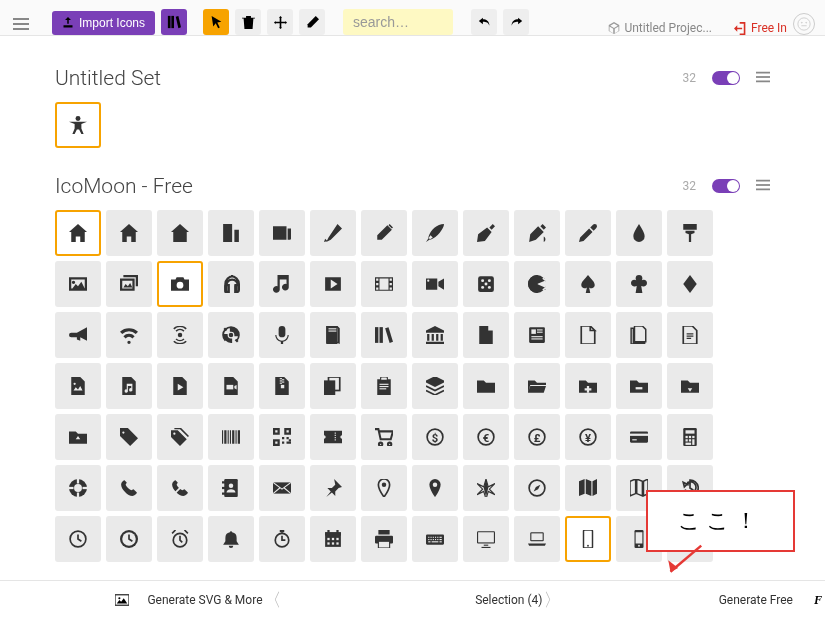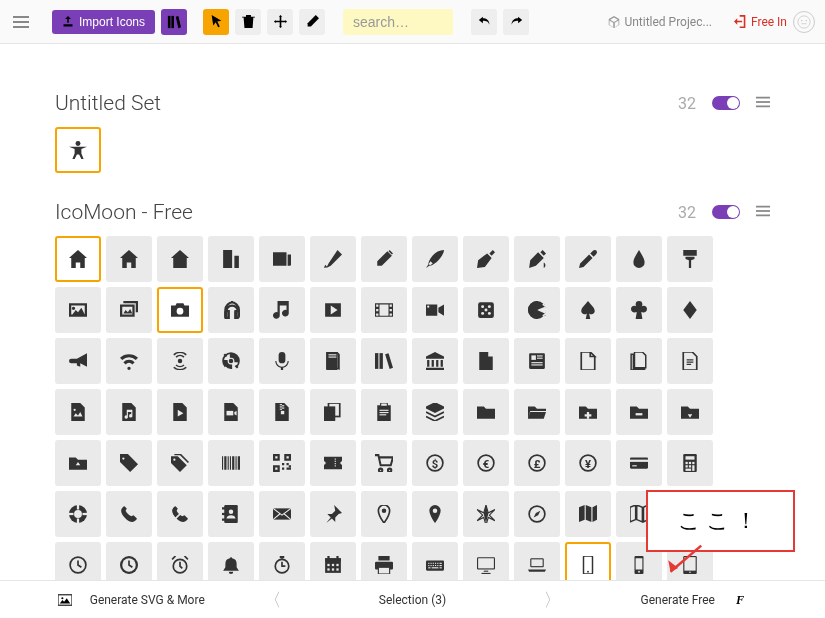--- a/index.html
+++ b/index.html
@@ -1,46 +1,46 @@
 <!DOCTYPE html>
 <html><head>
 <meta charset="utf-8">
 <style>
   *{box-sizing:border-box;margin:0;padding:0}
   body{font-family:-apple-system,BlinkMacSystemFont,"Segoe UI",Roboto,sans-serif;background:#fff;color:#333;width:825px;height:618px;overflow:hidden;position:relative}
   
-  .topbar{height:44px;background:#fafafa;border-bottom:1px solid #e5e5e5;display:flex;align-items:center;padding:0 10px;gap:6px;font-size:12px}
+  .topbar{height:36px;background:#fafafa;border-bottom:1px solid #e5e5e5;display:flex;align-items:flex-end;padding:0 10px;gap:6px;font-size:12px}
   .hamburger{width:22px;height:22px;display:flex;align-items:center;justify-content:center;color:#888;cursor:pointer}
   .btn-primary{background:#7a3fb7;color:#fff;border:none;border-radius:3px;padding:5px 10px;display:flex;align-items:center;gap:5px;font-size:12px;cursor:pointer}
   .btn-icon-sq{width:26px;height:26px;border:none;border-radius:3px;display:flex;align-items:center;justify-content:center;cursor:pointer;font-size:13px}
   .purple{background:#7a3fb7;color:#fff}
   .orange{background:#f7a300;color:#fff}
   .grey{background:#eee;color:#666}
   .search{background:#fef9c3;border:none;border-radius:3px;padding:5px 10px;font-size:14px;width:110px;color:#666}
   .search::placeholder{color:#999}
   .spacer{flex:1}
   .project-label{color:#888;font-size:12px;display:flex;align-items:center;gap:4px}
   .signin{color:#d93025;font-size:12px;display:flex;align-items:center;gap:4px;cursor:pointer}
   .avatar{width:22px;height:22px;border:1px solid #ccc;border-radius:50%;display:flex;align-items:center;justify-content:center;font-size:12px;color:#bbb}
   
   .main{padding:20px 55px 70px 55px;height:calc(100% - 36px - 38px);overflow:hidden}
-  .set-header{display:flex;align-items:center;justify-content:space-between;margin-bottom:12px;margin-top:27px}
+  .set-header{display:flex;align-items:center;justify-content:space-between;margin-bottom:12px;margin-top:10px}
   .set-title{font-size:21px;font-weight:300;color:#444}
-  .set-meta{display:flex;align-items:center;gap:16px;font-size:16px;color:#aaa}
+  .set-meta{display:flex;align-items:center;gap:16px;font-size:12px;color:#aaa}
   .toggle{width:28px;height:14px;background:#7a3fb7;border-radius:7px;position:relative}
   .toggle::after{content:"";position:absolute;right:1px;top:1px;width:12px;height:12px;background:#fff;border-radius:50%}
   .menu-icon{color:#888;font-size:14px}
   
   .grid{display:grid;grid-template-columns:repeat(13,46px);gap:5px;margin-bottom:26px}
   .cell{width:46px;height:46px;background:#eaeaea;border-radius:3px;display:flex;align-items:center;justify-content:center;cursor:pointer;color:#333}
   .cell.sel{background:#fff;border:2px solid #f7a300}
   .cell svg{width:18px;height:18px;fill:currentColor}
   
   .bottombar{position:absolute;bottom:0;left:0;right:0;height:38px;background:#fff;border-top:1px solid #e5e5e5;display:flex;align-items:center;font-size:12px}
-  .bottombar .seg{flex:1;text-align:center;display:flex;align-items:center;justify-content:center;gap:18px;cursor:pointer;position:relative}
+  .bottombar .seg{flex:1;text-align:center;display:flex;align-items:center;justify-content:flex-end;gap:18px;cursor:pointer;position:relative}
   .bottombar .seg.mid{flex:0 0 260px;position:relative}
   .chev{width:20px;height:38px;display:flex;align-items:center;justify-content:center;color:#bbb;font-size:18px}
   
   .anno-box{position:absolute;right:30px;bottom:66px;background:#fff;border:2px solid #e53935;padding:14px 30px;font-size:22px;color:#000000;letter-spacing:6px}
   .anno-arrow{position:absolute;right:120px;bottom:32px;transform:rotate(20deg)}
   .faded{color:#999}
 </style>
 </head>
 <body>
 
@@ -1075,21 +1075,21 @@
 
 <div class="bottombar">
   <div class="seg">
     <svg width="14" height="14" viewBox="0 0 16 16">
         <use href="#imageico"></use>
       </svg>
     <span>Generate SVG &amp; More</span>
   </div>
   <div class="chev">〈</div>
   <div class="seg mid">
-    <span>Selection (3)</span>
+    <span>Selection (4)</span>
   </div>
   <div class="chev">〉</div>
   <div class="seg">
     <span>Generate Free</span>
     <svg width="14" height="14" viewBox="0 0 16 16">
         <use href="#fontico"></use>
       </svg>
   </div>
 </div>
 

